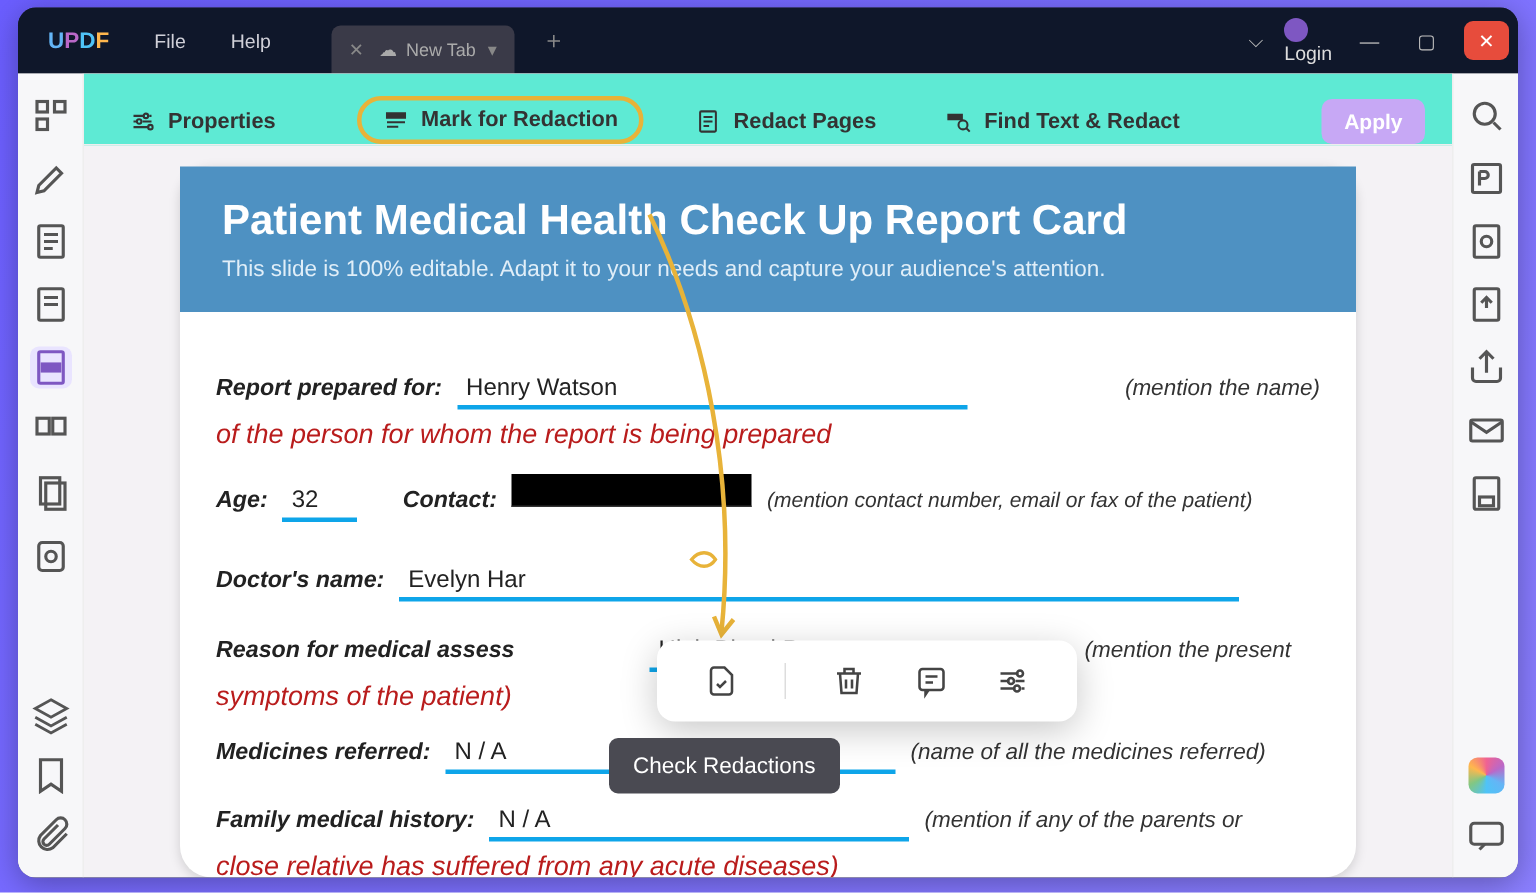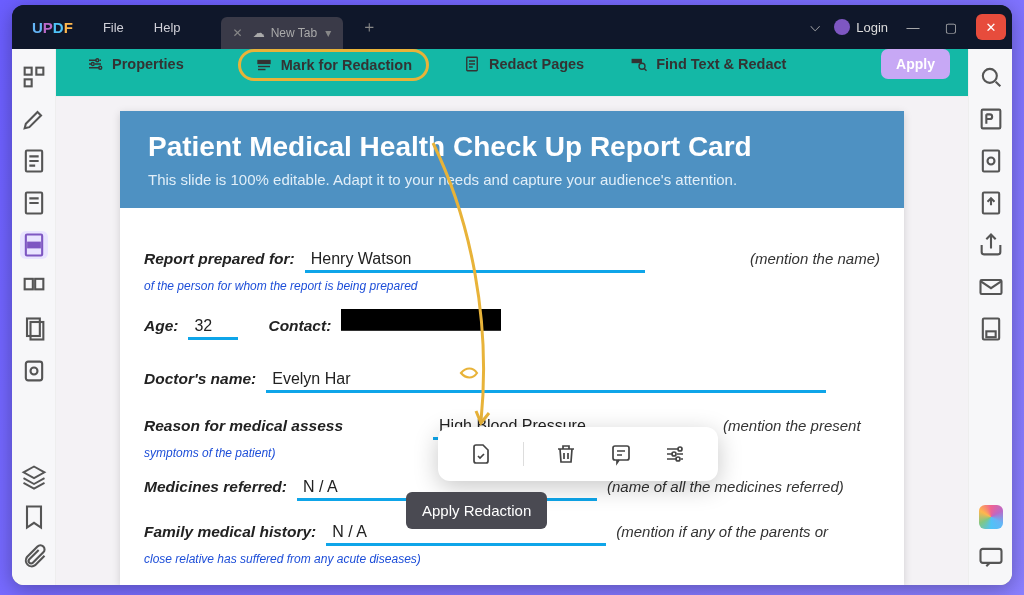--- a/index.html
+++ b/index.html
@@ -14,51 +14,51 @@
   .logo .f { color: #ffb74d; }
   .menuitem { margin-right: 30px; cursor: pointer; }
   .tabs { display: flex; align-items: center; margin-left: 10px; height: 100%; }
   .tab { background: #3a3a48; height: 32px; display: flex; align-items: center; padding: 0 12px; border-radius: 6px 6px 0 0; margin-top: 12px; color: #aaa; font-size: 12px; }
   .tab .close { margin-right: 10px; cursor: pointer; color: #888; }
   .tab .cloud { margin-right: 6px; }
   .tab-dd { margin-left: 8px; color: #888; }
   .tab-plus { margin-left: 18px; color: #888; cursor: pointer; font-size: 16px; }
   .titlebar-right { margin-left: auto; display: flex; align-items: center; height: 100%; }
   .tb-icon { width: 38px; height: 44px; display: flex; align-items: center; justify-content: center; color: #bbb; cursor: pointer; }
-  .login { display: flex; align-items: flex-end; color: #ddd; font-size: 13px; margin-right: 6px; }
+  .login { display: flex; align-items: flex-start; color: #ddd; font-size: 13px; margin-right: 6px; flex-direction: column; }
   .login .avatar { width: 16px; height: 16px; background: #7e57c2; border-radius: 50%; margin-right: 6px; }
   .tb-red { background: #e74c3c; color: #fff; border-radius: 6px; width: 30px; height: 26px; margin: 0 6px; }
 
   .app-body { flex: 1; background: #fff; display: flex; overflow: hidden; }
   .sidebar-left, .sidebar-right { width: 44px; background: #f7f7f9; display: flex; flex-direction: column; align-items: center; padding-top: 14px; gap: 14px; }
   .sidebar-right { border-left: 1px solid #eee; }
   .sidebar-left { border-right: 1px solid #eee; }
   .sl-icon { width: 28px; height: 28px; display: flex; align-items: center; justify-content: center; color: #555; cursor: pointer; border-radius: 6px; }
   .sl-icon.active { background: #e9e4ff; color: #7e57c2; }
   .sidebar-bottom { margin-top: auto; display: flex; flex-direction: column; gap: 12px; padding-bottom: 14px; align-items: center; }
 
   .main { flex: 1; display: flex; flex-direction: column; background: #f4f2f5; }
-  .toolbar { height: 48px; background: #14b8a6; display: flex; align-items: flex-start; border-bottom: 1px solid #eee; padding: 0 18px; position: relative; }
+  .toolbar { height: 48px; background: #5eead4; display: flex; align-items: flex-end; border-bottom: 1px solid #eee; padding: 0 18px; position: relative; }
   .tb-btn { display: flex; align-items: center; gap: 8px; font-size: 14.5px; color: #333; cursor: pointer; padding: 6px 12px; border-radius: 18px; font-weight: 600; }
   .tb-btn svg { width: 18px; height: 18px; }
   .tb-sep { width: 42px; }
   .mark-highlight { border: 3px solid #e8b339; border-radius: 22px; padding: 4px 14px; }
   .apply-btn { margin-left: auto; background: #c7a8f5; color: #fff; padding: 7px 15px; border-radius: 7px; font-size: 14px; font-weight: 600; cursor: pointer; }
 
   .doc-area { flex: 1; overflow: hidden; position: relative; display: flex; justify-content: center; padding-top: 14px; }
-  .page { width: 784px; background: #fff; box-shadow: 0 2px 8px rgba(0,0,0,0.15); }
+  .page { width: 784px; background: #fff; box-shadow: 0 2px 8px rgba(0,0,0,0.15); border-radius: 21px; }
   .page-header { background: #4e91c2; color: #fff; padding: 20px 28px; }
   .page-header h1 { font-size: 28px; font-weight: 700; margin-bottom: 8px; }
   .page-header p { font-size: 15px; color: #e0eef8; }
   .page-body { padding: 40px 24px; font-size: 15.5px; color: #222; }
   .row { display: flex; align-items: baseline; margin-bottom: 6px; flex-wrap: wrap; }
   .label { font-weight: 700; font-style: italic; margin-right: 10px; }
   .field { border: none; border-bottom: 3px solid #0ea5e9; font-size: 16px; padding: 2px 6px; min-width: 60px; background: transparent; font-family: inherit; }
   .hint { font-style: italic; color: #333; margin-left: 10px; font-size: 15px; }
-  .subhint { font-style: italic; color: #1d4ed8; font-size: 12px; margin-bottom: 16px; display: block; }
+  .subhint { font-style: italic; color: #b91c1c; font-size: 18px; margin-bottom: 16px; display: block; }
   .redacted { display: inline-block; width: 160px; height: 22px; background: #000; vertical-align: bottom; border-bottom: 1px solid #333; }
 
   
   .ann-arrow { position: absolute; left: 375px; top: 44px; pointer-events: none; }
 
   
   .popup { position: absolute; left: 382px; top: 330px; width: 280px; height: 54px; background: #fff; border-radius: 12px; box-shadow: 0 6px 24px rgba(0,0,0,0.22); display: flex; align-items: center; justify-content: space-around; padding: 0 16px; }
   .popup .p-icon { width: 24px; height: 24px; color: #444; cursor: pointer; }
   .popup .div { width: 1px; height: 24px; background: #ddd; }
   .tooltip { position: absolute; left: 350px; top: 395px; background: #4a4a52; color: #fff; font-size: 15px; padding: 10px 16px; border-radius: 6px; white-space: nowrap; }
@@ -219,20 +219,21 @@
               <span class="hint" style="margin-left:auto">(mention the name)</span>
             </div>
             <span class="subhint">of the person for whom the report is being prepared</span>
 
             <div class="row" style="margin-bottom:28px">
               <span class="label">Age:</span>
               <span class="field" style="min-width:50px">32</span>
               <span style="width:30px"></span>
               <span class="label">Contact:</span>
               <span class="redacted"></span>
+              <span class="hint" style="font-size:14px">(mention contact number, email or fax of the patient)</span>
             </div>
 
             <div class="row" style="margin-bottom:22px">
               <span class="label">Doctor's name:</span>
               <span class="field" style="min-width:560px">Evelyn  Har</span>
             </div>
 
             <div class="row">
               <span class="label" style="font-style:italic">Reason for medical assess</span>
               <span style="width:80px"></span>
@@ -276,21 +277,21 @@
               <rect x="4" y="4" width="16" height="14" rx="2"></rect>
               <path d="M8 9h8M8 13h5M10 18l-2 3v-3"></path>
             </svg>
           <svg class="p-icon" viewBox="0 0 24 24" fill="none" stroke="currentColor" stroke-width="1.7">
               <path d="M4 7h12M20 7h0M4 12h6M14 12h6M4 17h10M18 17h2"></path>
               <circle cx="17" cy="7" r="2"></circle>
               <circle cx="11" cy="12" r="2"></circle>
               <circle cx="15" cy="17" r="2"></circle>
             </svg>
         </div>
-        <div class="tooltip">Apply Redaction</div>
+        <div class="tooltip">Check Redactions</div>
       </div>
     </div>
 
     <div class="sidebar-right">
       <div class="sl-icon">
           <svg viewBox="0 0 24 24" fill="none" stroke="currentColor" stroke-width="1.8">
             <circle cx="11" cy="11" r="6"></circle>
             <path d="M16 16l4 4"></path>
           </svg>
         </div>

